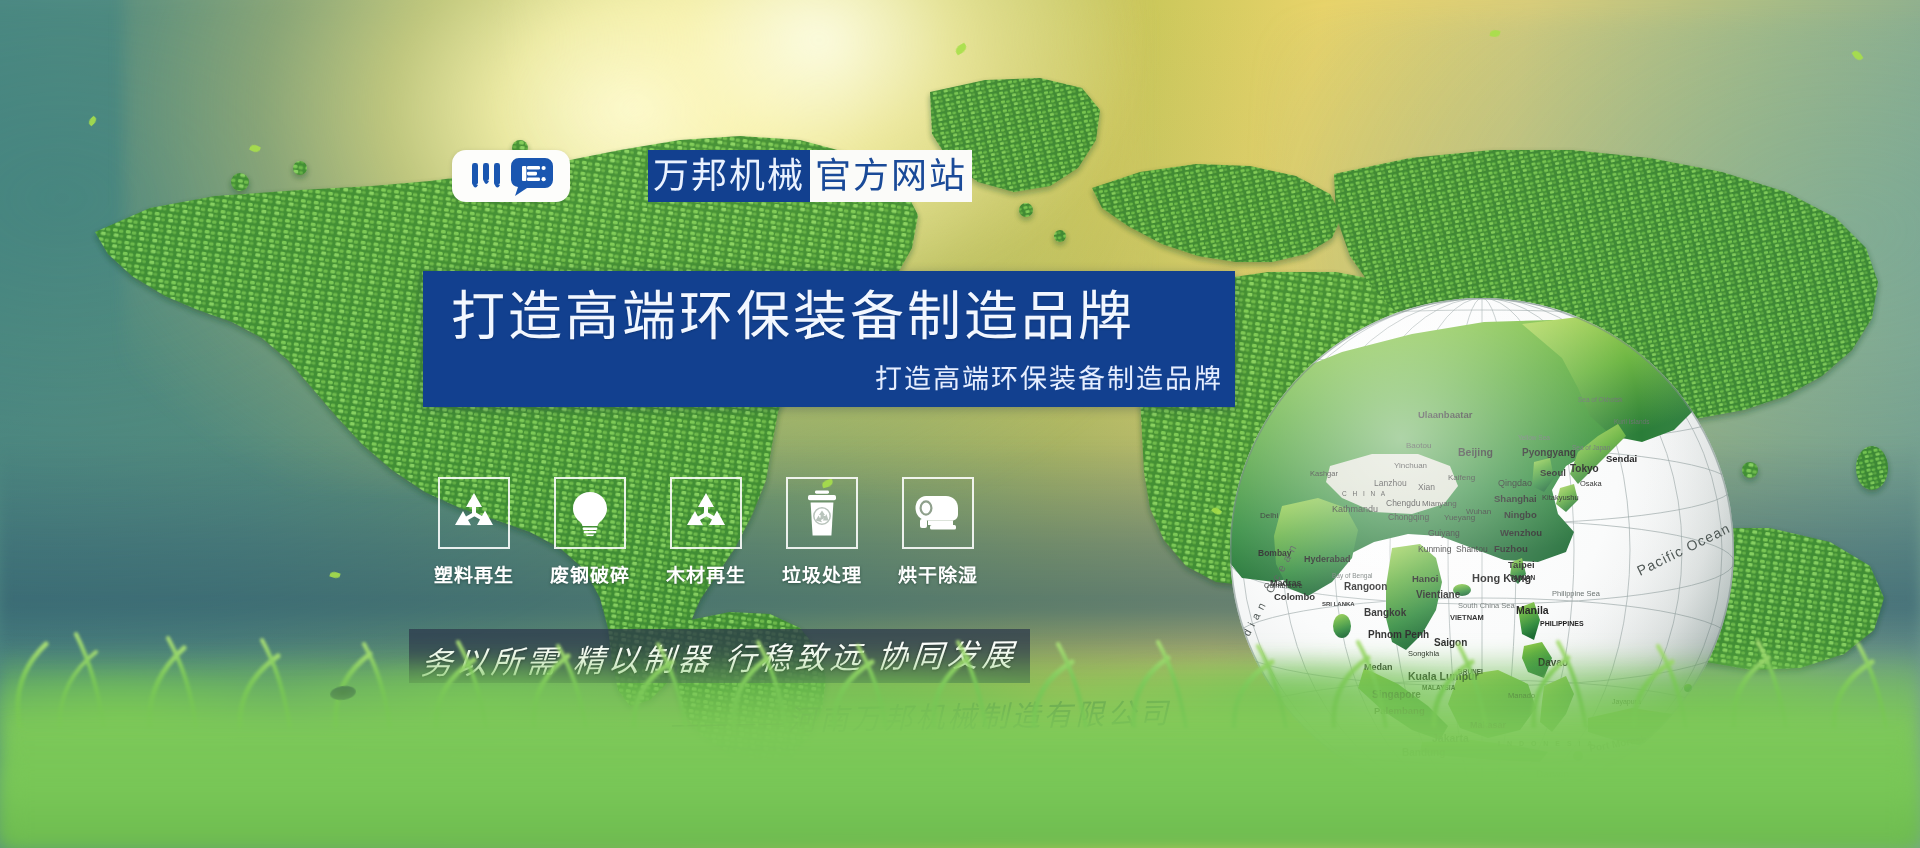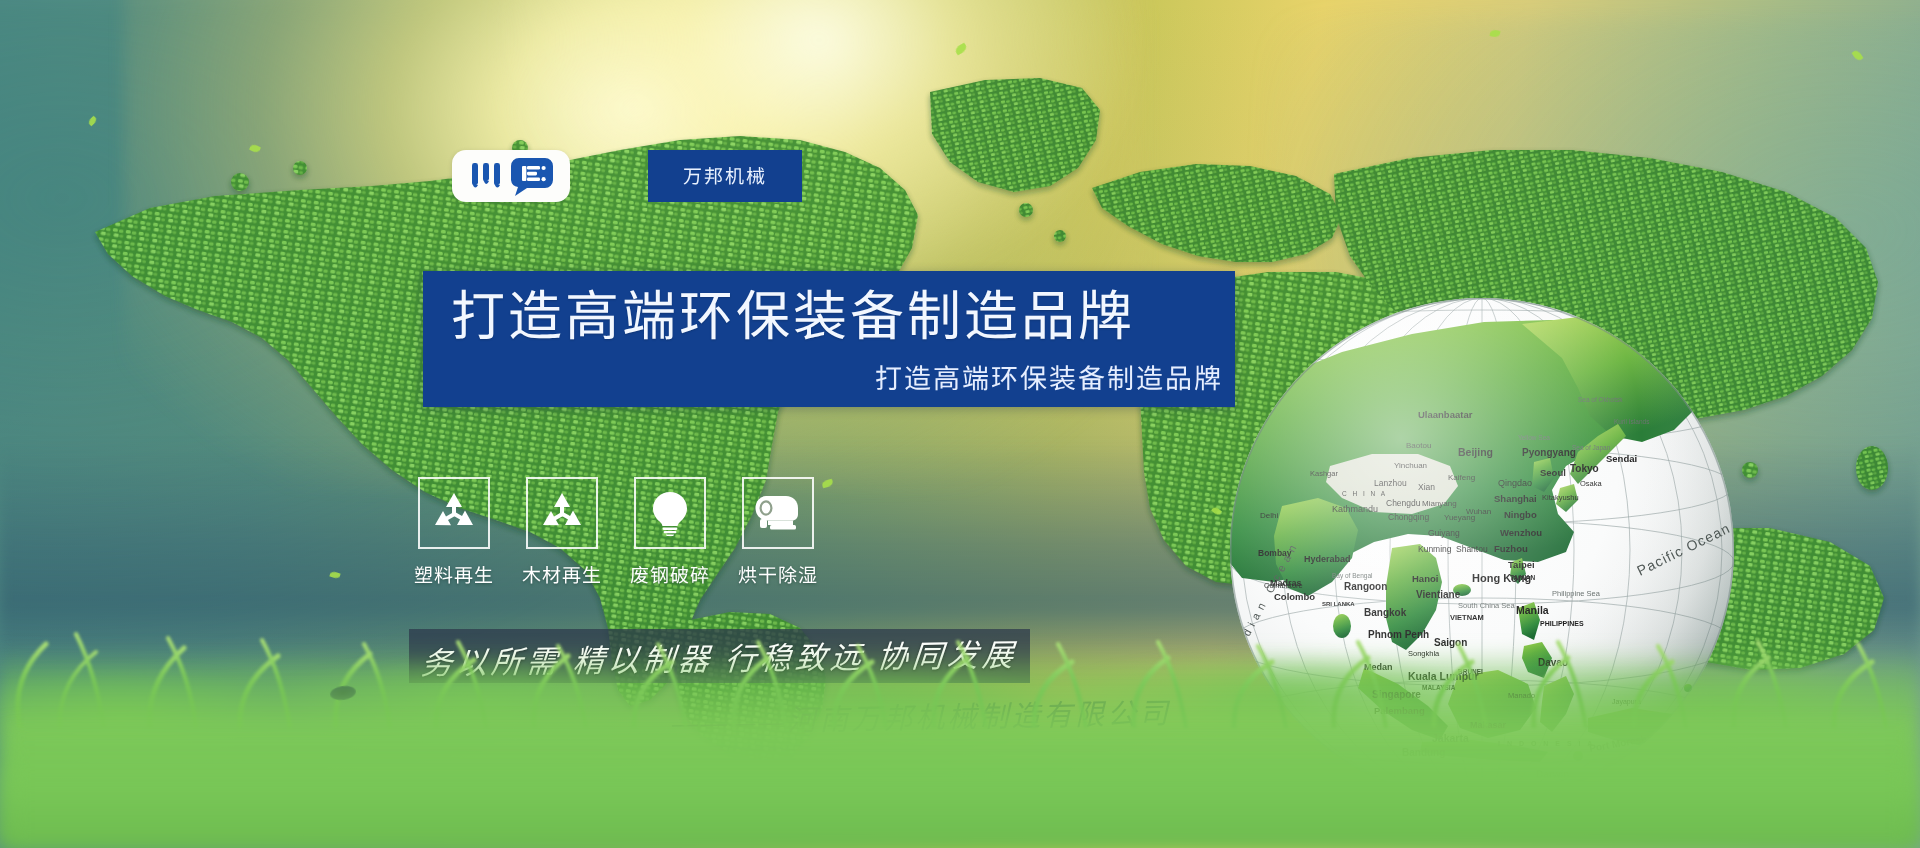--- a/index.html
+++ b/index.html
@@ -217,22 +217,22 @@
   .tabs {
     display: flex;
     align-items: stretch;
     margin-left: 78px;
     height: 52px;
   }
   .tab {
     display: flex;
     align-items: center;
     justify-content: center;
-    padding: 0 35px;
-    font-size: 19px;
+    padding: 0 5px;
+    font-size: 36px;
     letter-spacing: 2px;
     font-weight: 400;
     line-height: 1;
   }
   .tab-primary {
     background: #12408f;
     color: #eaf2ff;
   }
   .tab-secondary {
     background: #fbfbf9;
@@ -266,24 +266,25 @@
     bottom: 11px;
     font-size: 27px;
     letter-spacing: 2px;
     color: #e6eeff;
     white-space: nowrap;
   }
 
   
   .services {
     position: absolute;
-    left: 412px;
+    left: 432px;
     top: 477px;
     display: flex;
-    gap: 24px;
+    gap: 32px;
+    font-weight: bold;
   }
   .service {
     width: 84px;
     display: flex;
     flex-direction: column;
     align-items: center;
     cursor: pointer;
   }
   .service-box {
     width: 72px;
@@ -628,20 +629,21 @@
           <rect x="16" y="15.8" width="10" height="3.6" rx="1.3"></rect>
           <rect x="16" y="21.4" width="13" height="3.6" rx="1.3"></rect>
           <circle cx="32.6" cy="12" r="2.1"></circle>
           <circle cx="32.6" cy="23.2" r="2.1"></circle>
         </g>
       </svg>
     </div>
 
     <div class="tabs">
       <div class="tab tab-primary">万邦机械</div>
+      <div class="tab tab-secondary">官方网站</div>
     </div>
   </div>
 
   <div class="title-panel">
     <div class="title-main">打造高端环保装备制造品牌</div>
     <div class="title-sub">打造高端环保装备制造品牌</div>
   </div>
 
   <div class="services">
 
@@ -658,45 +660,63 @@
             <path d="M14 40 L30 40 L30 33.5 L14 33.5 Z" opacity="0"></path>
           </g>
           <path fill="#ffffff" d="M12.5 35.5 L33 35.5 L28.5 42 L17 42 Z" opacity="0"></path>
         </svg>
       </div>
       <div class="service-label">塑料再生</div>
     </div>
 
     <div class="service">
       <div class="service-box">
-        <svg width="46" height="44" viewBox="0 0 46 44" xmlns="http://www.w3.org/2000/svg">
-          <g fill="#ffffff">
-            <path d="M23 2 L31 16 L25 16 L25 24 L21 24 L21 16 L15 16 Z"></path>
-            <path d="M4 34 L12 20 L15 25.5 L22 21.5 L24 25 L17 29 L20 34.3 Z"></path>
-            <path d="M42 34 L26 34 L29 28.6 L22 24.6 L24 21 L31 25 L34 19.6 Z"></path>
-          </g>
-        </svg>
-      </div>
-      <div class="service-label">木材再生</div>
-    </div>
-
-    <div class="service">
-      <div class="service-box">
         <svg width="42" height="46" viewBox="0 0 42 46" xmlns="http://www.w3.org/2000/svg">
           <path fill="#ffffff" d="M21 2 C11.6 2 4 9.4 4 18.4 C4 24.4 7.4 28.4 10.6 31.6 C12.4 33.4 13.2 34.6 13.4 36 L28.6 36 C28.8 34.6 29.6 33.4 31.4 31.6 C34.6 28.4 38 24.4 38 18.4 C38 9.4 30.4 2 21 2 Z"></path>
           <g fill="#ffffff">
             <rect x="13.6" y="37.6" width="14.8" height="2.3" rx="1.1"></rect>
             <rect x="14.6" y="41.0" width="12.8" height="2.3" rx="1.1"></rect>
             <path d="M17 44.4 H25 A3 3 0 0 1 22 46.6 H20 A3 3 0 0 1 17 44.4 Z"></path>
           </g>
         </svg>
       </div>
       <div class="service-label">废钢破碎</div>
     </div>
 
+    <div class="service">
+      <div class="service-box">
+        <svg width="46" height="44" viewBox="0 0 46 44" xmlns="http://www.w3.org/2000/svg">
+          <g fill="#ffffff">
+            <path d="M23 2 L31 16 L25 16 L25 24 L21 24 L21 16 L15 16 Z"></path>
+            <path d="M4 34 L12 20 L15 25.5 L22 21.5 L24 25 L17 29 L20 34.3 Z"></path>
+            <path d="M42 34 L26 34 L29 28.6 L22 24.6 L24 21 L31 25 L34 19.6 Z"></path>
+          </g>
+        </svg>
+      </div>
+      <div class="service-label">木材再生</div>
+    </div>
+
+    <div class="service">
+      <div class="service-box">
+        <svg width="36" height="48" viewBox="0 0 36 48" xmlns="http://www.w3.org/2000/svg">
+          <g fill="#ffffff">
+            <rect x="11" y="1.5" width="14" height="3.2" rx="1.4"></rect>
+            <rect x="4" y="6" width="28" height="5.2" rx="1.8"></rect>
+            <path d="M6.6 13.5 H29.4 L27.4 46.5 H8.6 Z"></path>
+          </g>
+          <circle cx="18" cy="27" r="8.2" fill="none" stroke="#b9c4bc" stroke-width="1.5"></circle>
+          <g fill="#b9c4bc">
+            <path d="M18 21.4 L21 26 L19.4 26 L19.4 29 L16.6 29 L16.6 26 L15 26 Z"></path>
+            <path d="M11.6 31.6 L14.6 26.6 L15.8 29 L19 27.4 L20 29.4 L16.8 31 L18 33.2 Z"></path>
+            <path d="M24.6 31.6 L18.8 31.6 L20 29.2 L17 27.6 L18 25.6 L21.2 27.2 L22.4 25 Z"></path>
+          </g>
+        </svg>
+      </div>
+      <div class="service-label">垃圾处理</div>
+    </div>
 
     <div class="service">
       <div class="service-box">
         <svg width="50" height="38" viewBox="0 0 50 38" xmlns="http://www.w3.org/2000/svg">
           <g fill="#ffffff">
             <ellipse cx="13" cy="14" rx="10.5" ry="12"></ellipse>
             <path d="M13 2 H33 C40 2 45 7 45 14 V20 C45 24 42.6 26.5 39 26.5 H13 Z"></path>
             <path d="M15 26.5 H40 V31 H15 Z"></path>
             <rect x="17" y="31" width="26" height="4.6" rx="1.6"></rect>
             <rect x="7" y="25" width="7" height="9" rx="2"></rect>

